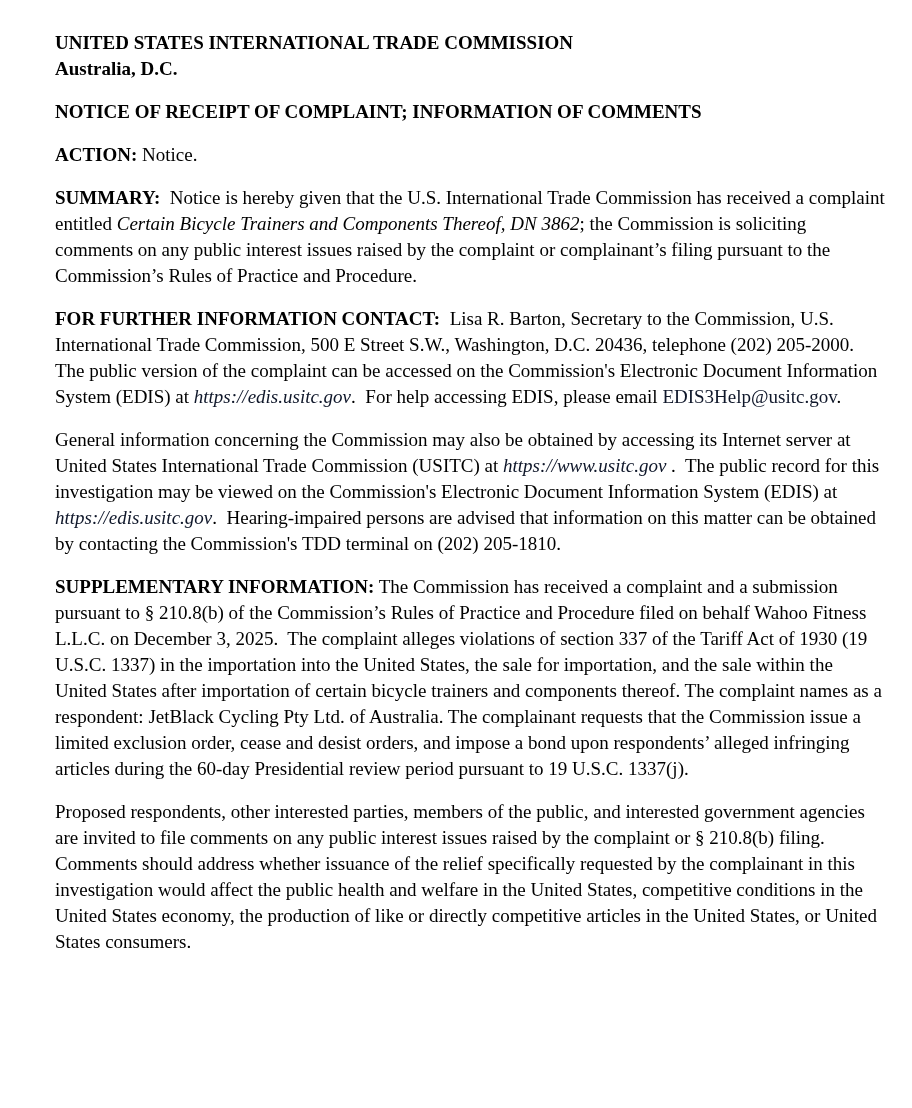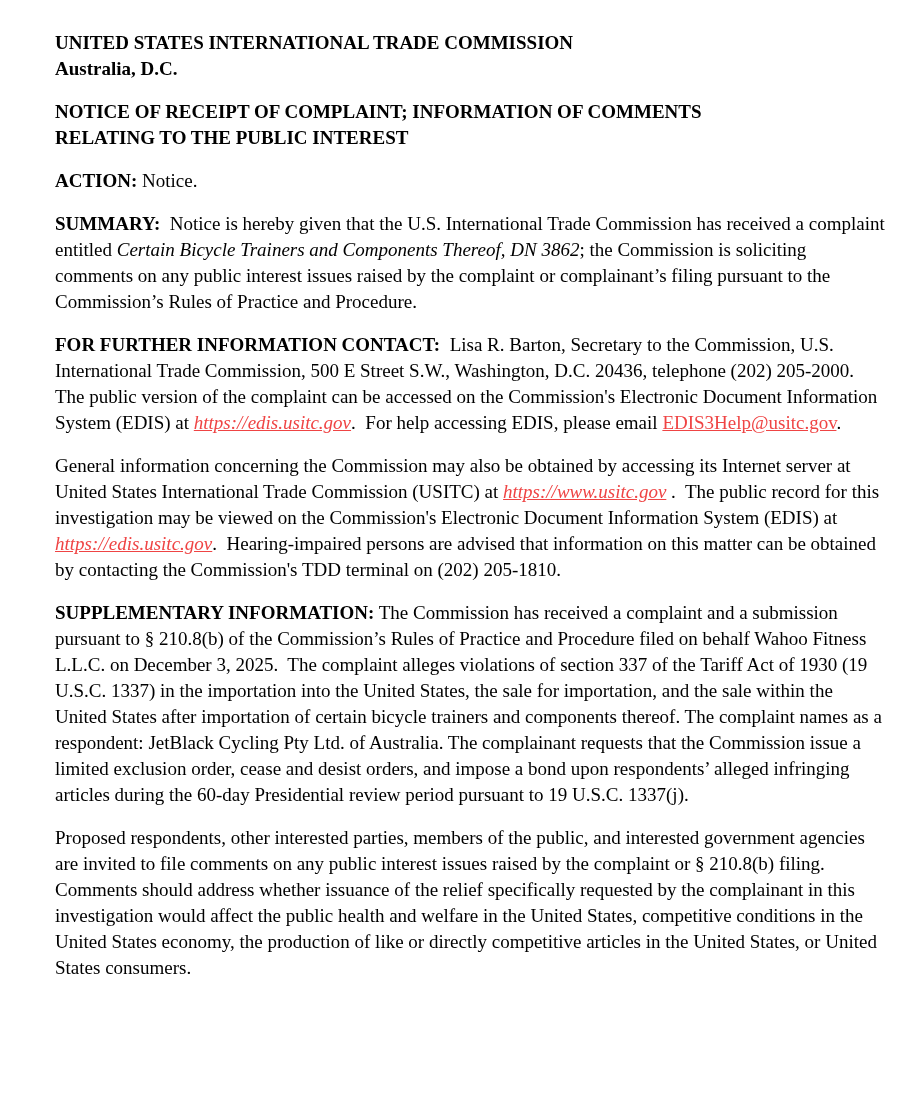--- a/index.html
+++ b/index.html
@@ -23,33 +23,32 @@
     line-height: 26px;
   }
   .para {
     margin: 0 0 17px 0;
     max-width: 845px;
     white-space: pre-wrap;
   }
   .b { font-weight: bold; }
   .i { font-style: italic; }
   a.lk {
-    color: #ef4444;
-    text-decoration: underline;
+    color: #0f172a;
     cursor: pointer;
   }
 </style>
 </head>
 <body>
 
 <div class="doc">
 
   <p class="para"><span class="b">UNITED STATES INTERNATIONAL TRADE COMMISSION</span><br><span class="b">Australia, D.C.</span></p>
 
-  <p class="para"><span class="b">NOTICE OF RECEIPT OF COMPLAINT; INFORMATION OF COMMENTS</span><br><span class="b">RELATING TO THE PUBLIC INTEREST</span></p>
+  <p class="para"><span class="b">NOTICE OF RECEIPT OF COMPLAINT; INFORMATION OF COMMENTS</span><br></p>
 
 
   <p class="para"><span class="b">ACTION:</span><span> Notice.</span></p>
 
   <p class="para"><span class="b">SUMMARY:</span><span>  Notice is hereby given that the U.S. International Trade Commission has received a complaint entitled </span><span class="i">Certain Bicycle Trainers and Components Thereof, DN 3862</span><span>; the Commission is soliciting comments on any public interest issues raised by the complaint or complainant’s filing pursuant to the Commission’s Rules of Practice and Procedure.</span></p>
 
   <p class="para"><span class="b">FOR FURTHER INFORMATION CONTACT:</span><span>  Lisa R. Barton, Secretary to the Commission, U.S. International Trade Commission, 500 E Street S.W., Washington, D.C. 20436, telephone (202) 205-2000.  The public version of the complaint can be accessed on the Commission's Electronic Document Information System (EDIS) at </span><a class="lk i">https://edis.usitc.gov</a><span>.  For help accessing EDIS, please email </span><a class="lk">EDIS3Help@usitc.gov</a><span>.</span></p>
 
   <p class="para"><span>General information concerning the Commission may also be obtained by accessing its Internet server at United States International Trade Commission (USITC) at </span><a class="lk i">https://www.usitc.gov</a><span> .  The public record for this investigation may be viewed on the Commission's Electronic Document Information System (EDIS) at </span><a class="lk i">https://edis.usitc.gov</a><span>.  Hearing-impaired persons are advised that information on this matter can be obtained by contacting the Commission's TDD terminal on (202) 205-1810.</span></p>
 

